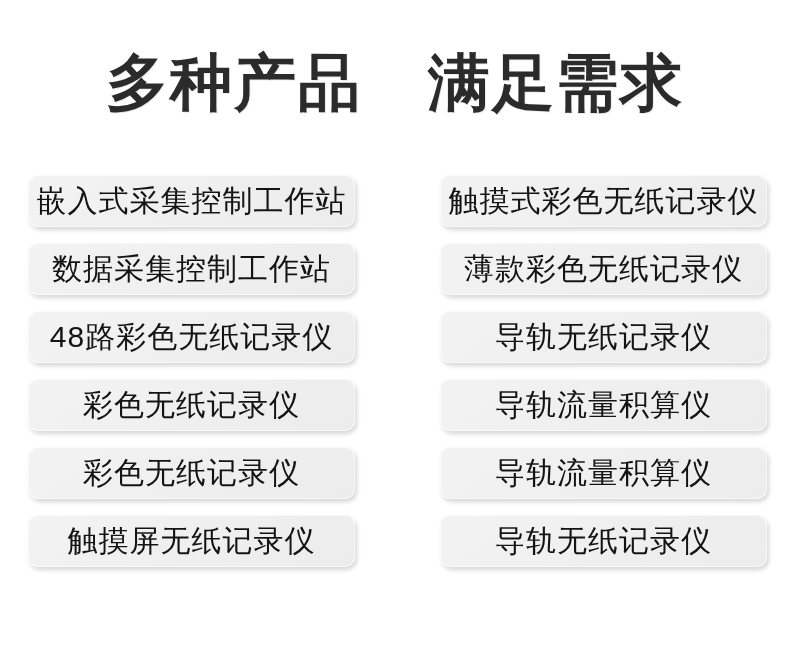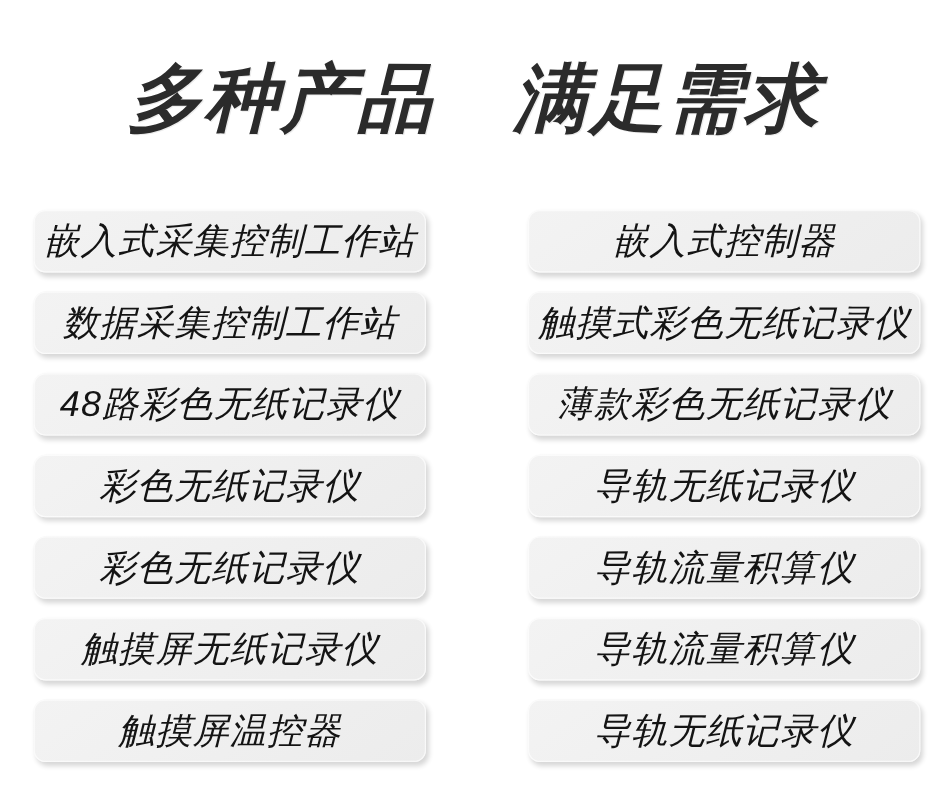--- a/index.html
+++ b/index.html
@@ -7,21 +7,20 @@
     padding: 0;
     background: #ffffff;
     font-family: "Liberation Sans", sans-serif;
   }
   .page {
     position: relative;
     width: 790px;
     height: 657px;
     background: #ffffff;
     overflow: hidden;
-    font-style: italic;
   }
   .title {
     position: absolute;
     top: 47px;
     left: 0;
     right: 0;
     margin: 0;
     display: flex;
     justify-content: center;
     align-items: baseline;
@@ -74,24 +73,22 @@
     <span>满足需求</span>
   </h1>
   <div class="grid">
     <div class="col" id="col-left">
         <div class="pill">嵌入式采集控制工作站</div>
         <div class="pill">数据采集控制工作站</div>
         <div class="pill">48路彩色无纸记录仪</div>
         <div class="pill">彩色无纸记录仪</div>
         <div class="pill">彩色无纸记录仪</div>
         <div class="pill">触摸屏无纸记录仪</div>
-        <div class="pill">触摸屏温控器</div>
       </div>
     <div class="col" id="col-right">
-        <div class="pill">嵌入式控制器</div>
         <div class="pill">触摸式彩色无纸记录仪</div>
         <div class="pill">薄款彩色无纸记录仪</div>
         <div class="pill">导轨无纸记录仪</div>
         <div class="pill">导轨流量积算仪</div>
         <div class="pill">导轨流量积算仪</div>
         <div class="pill">导轨无纸记录仪</div>
       </div>
   </div>
 </div>
 

